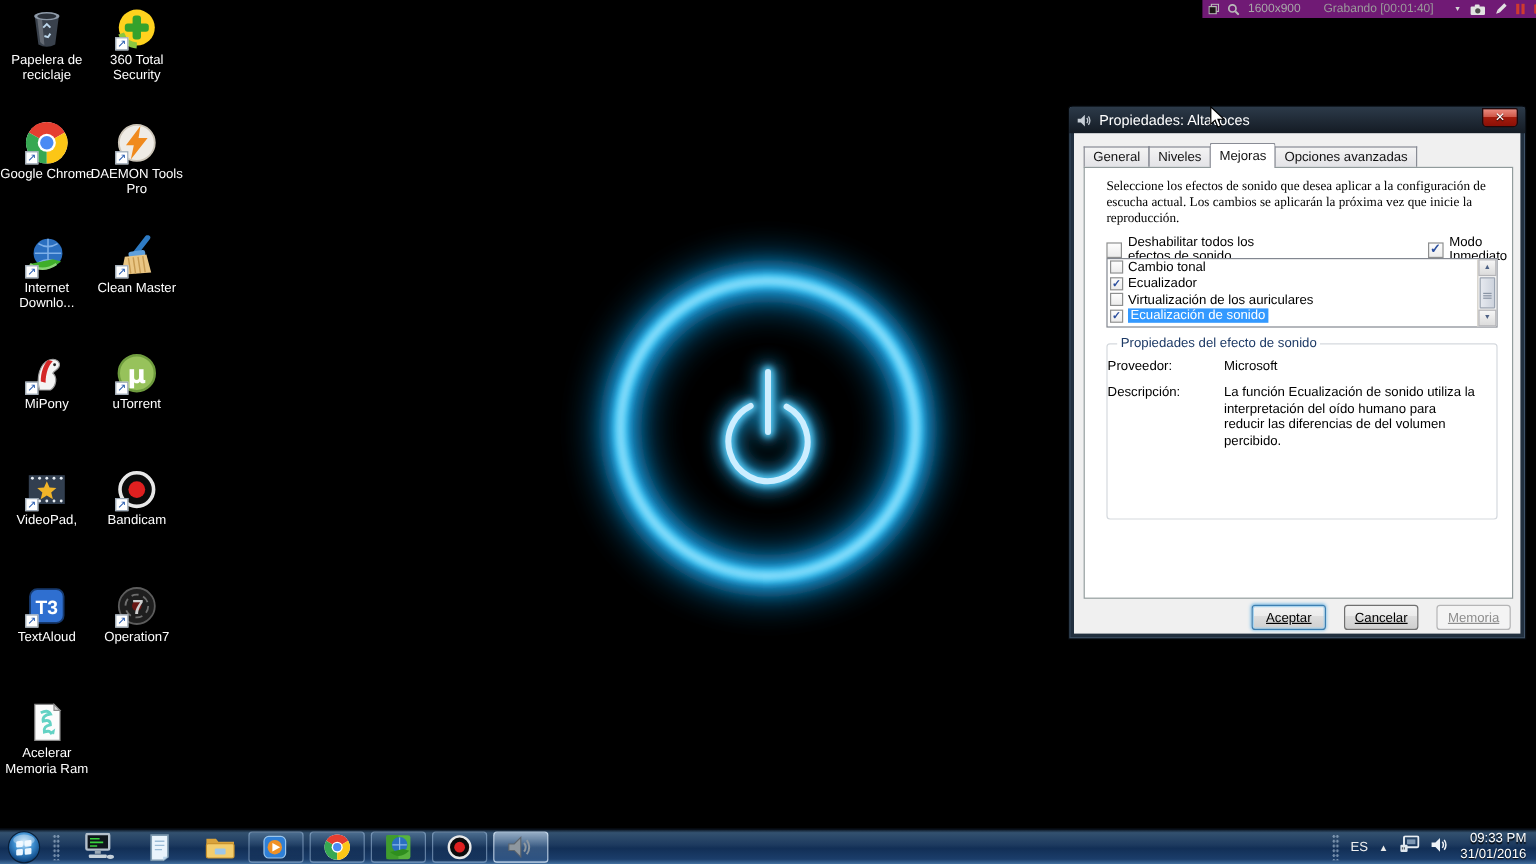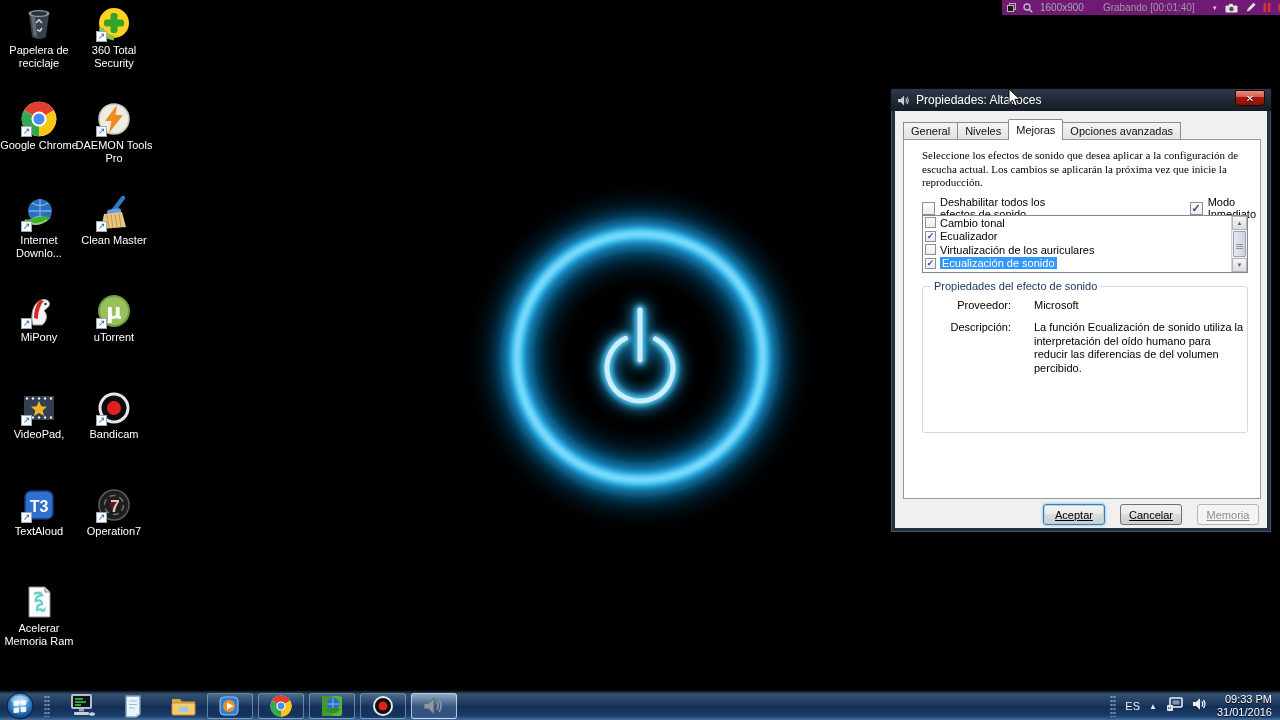--- a/index.html
+++ b/index.html
@@ -65,22 +65,22 @@
     font-size:6px; color:#4d6185; display:flex; align-items:center; justify-content:center; cursor:pointer; }
   .sb-thumb { flex:1; margin:1px 1px; background:linear-gradient(90deg,#e6e9ef,#cdd3dd); border:1px solid #9aa4b2;
     border-radius:1px; display:flex; align-items:center; justify-content:center; cursor:grab; }
   .sb-thumb i { width:7px; border-top:1px solid #8a95a5; box-shadow:0 2px 0 #8a95a5, 0 4px 0 #8a95a5; height:1px; display:block; }
 
   .groupbox { position:absolute; left:18px; top:146px; width:326px; height:147px;
     border:1px solid #d5d9de; border-radius:3px; }
   .groupbox .legend { position:absolute; top:-7px; left:8px; background:#fff; padding:0 3px;
     font-size:11px; color:#1d3a66; }
   .grow { position:absolute; display:flex; font-size:11px; color:#000; }
-  .grow .gl { width:88px; text-align:right; margin-right:9px; flex:none; color:#000; }
-  .grow .gv { width:212px; line-height:13.5px;margin-left:14px; }
+  .grow .gl { width:88px; text-align:left; margin-right:9px; flex:none; color:#000; }
+  .grow .gv { width:212px; line-height:13.5px; }
 
   .btnrow { position:absolute; left:0; right:8px; top:393px; display:flex; justify-content:flex-end; gap:15px; }
   .btn { width:62px; height:21px; font-size:11px; color:#000; display:flex; align-items:center; justify-content:center;
     background:linear-gradient(#f2f2f2,#ebebeb 45%,#dddddd 46%,#cfcfcf); border:1px solid #707070; border-radius:3px; cursor:pointer;text-decoration:underline; }
   .btn.default { border-color:#3c7fb1; box-shadow:0 0 0 1px #a9d4ee inset, 0 0 3px #5eb0e5; }
   .btn.disabled { background:#f4f4f4; border-color:#b5b5b6; color:#8d8d8d; cursor:default; }
 
   
   .taskbar { position:absolute; left:0; bottom:0; width:1280px; height:30px;
     background:linear-gradient(180deg,#0b141f 0%,#33516f 10%,#1d3a5f 45%,#122f56 55%,#1b3d6a 86%,#43709f 100%);

